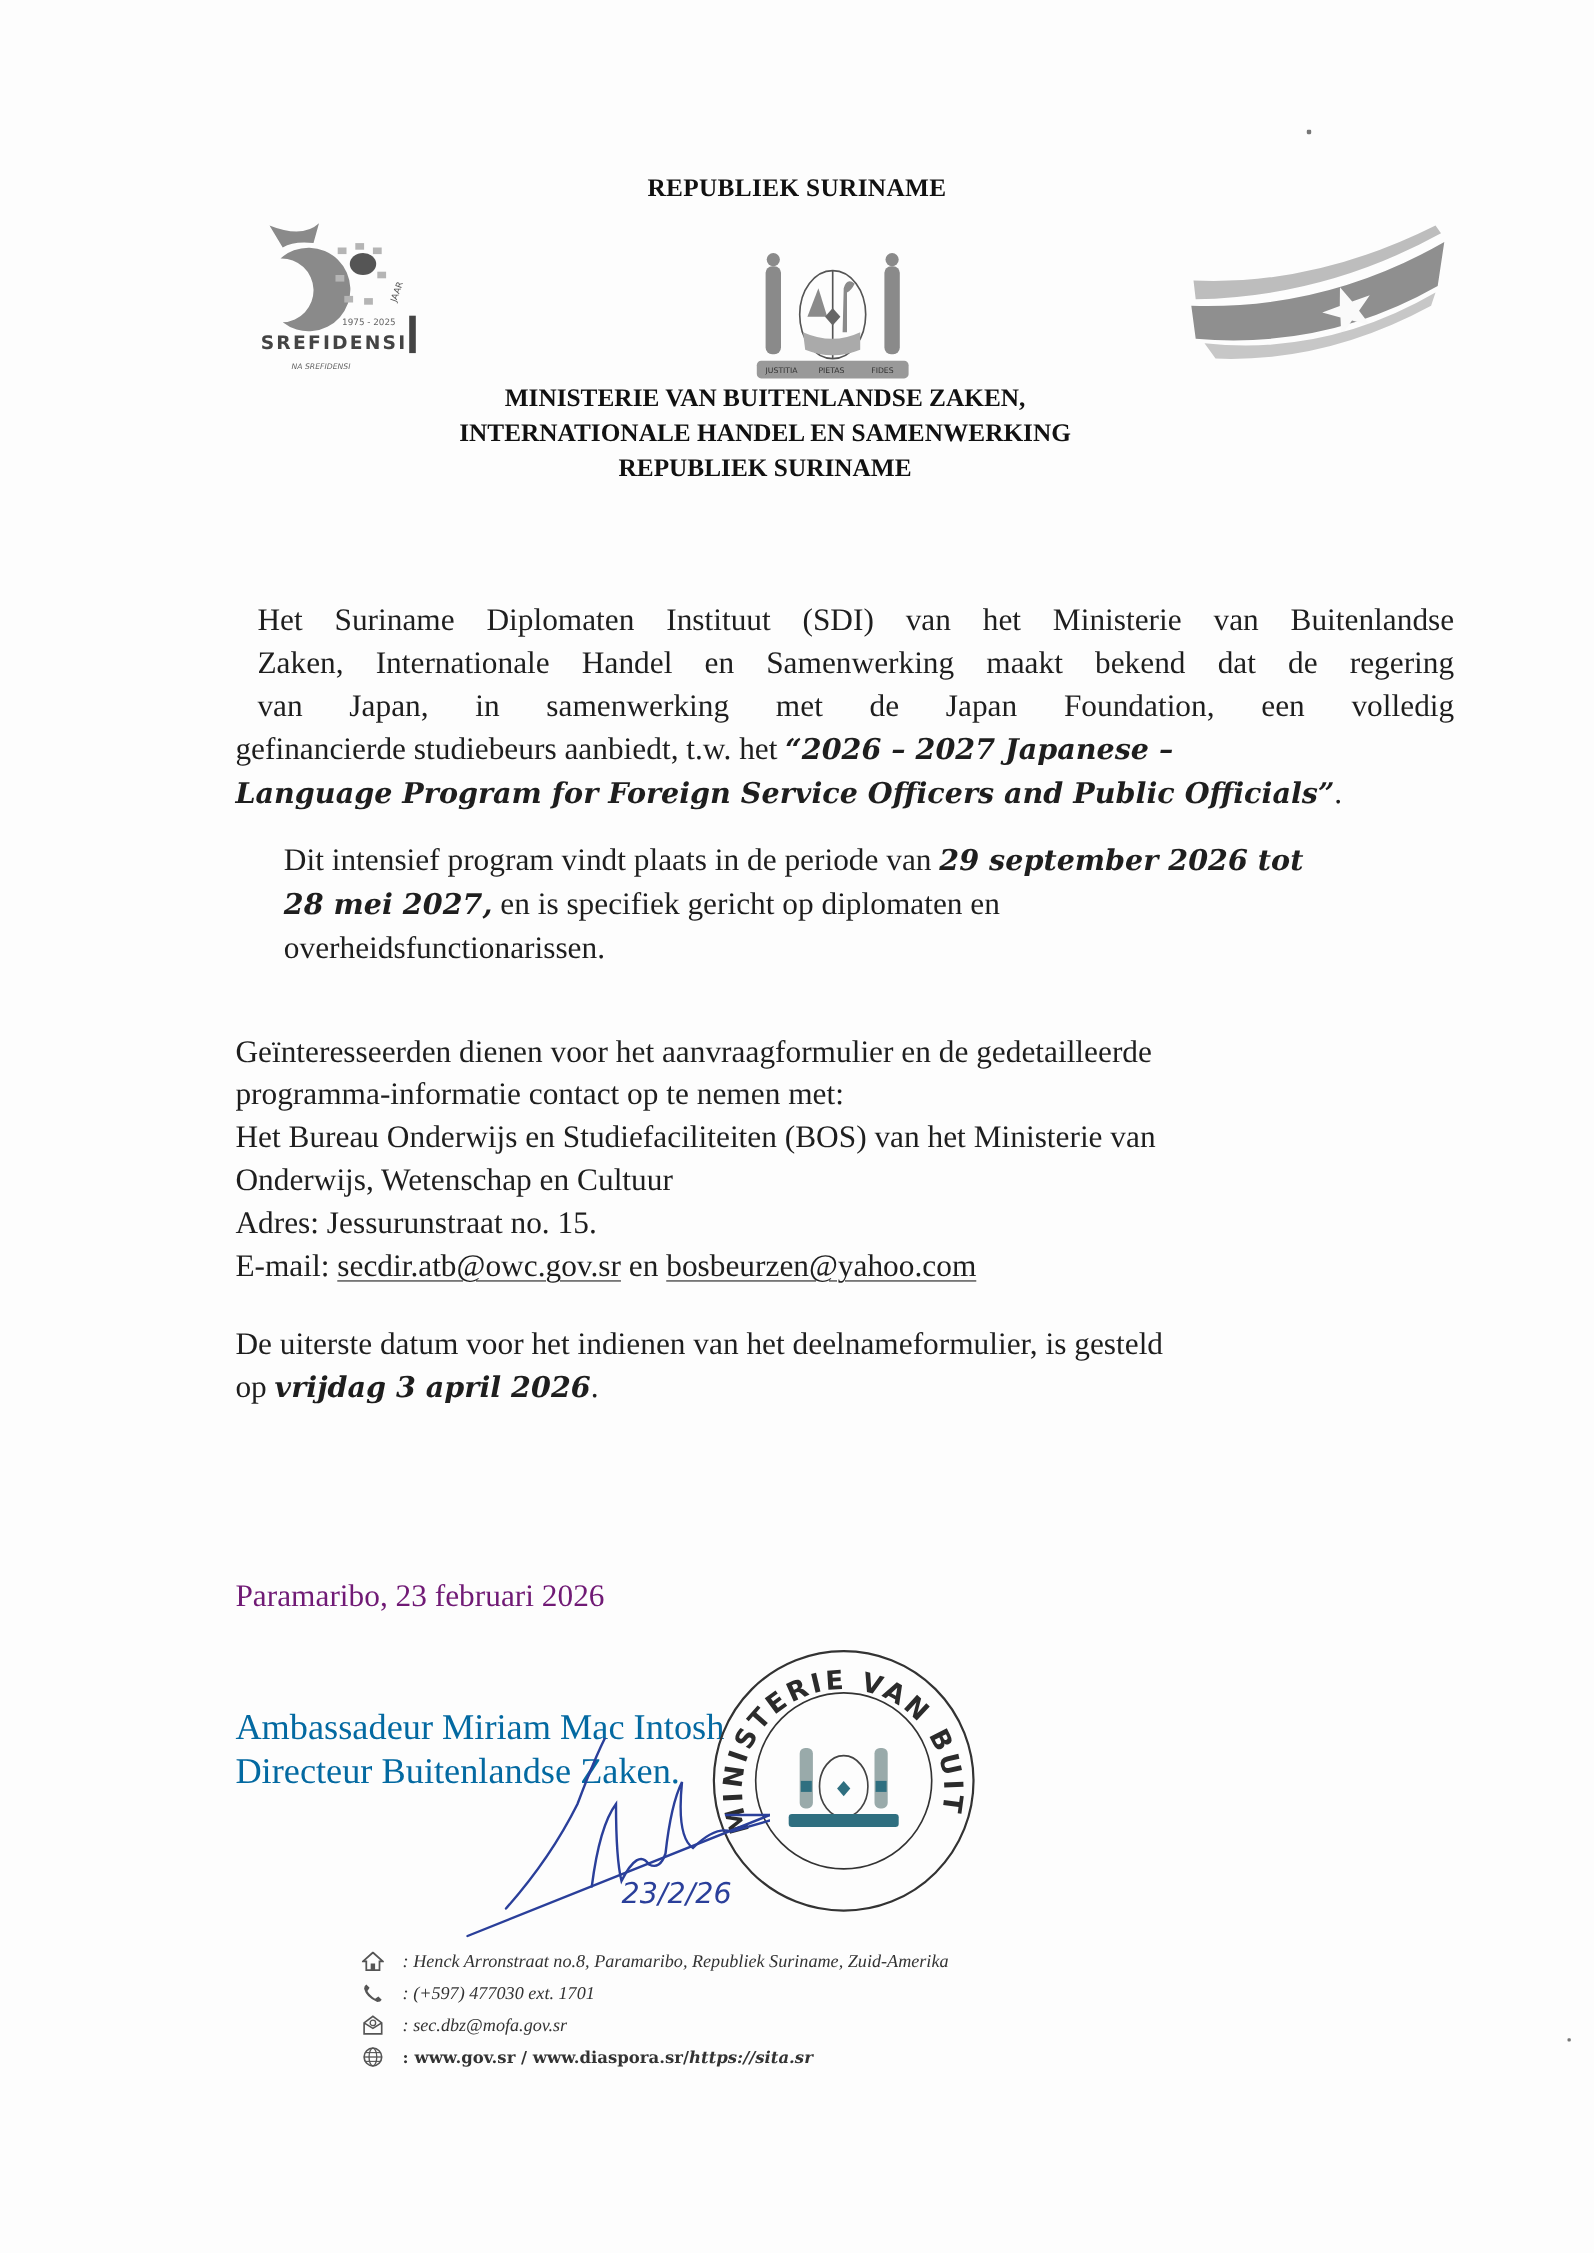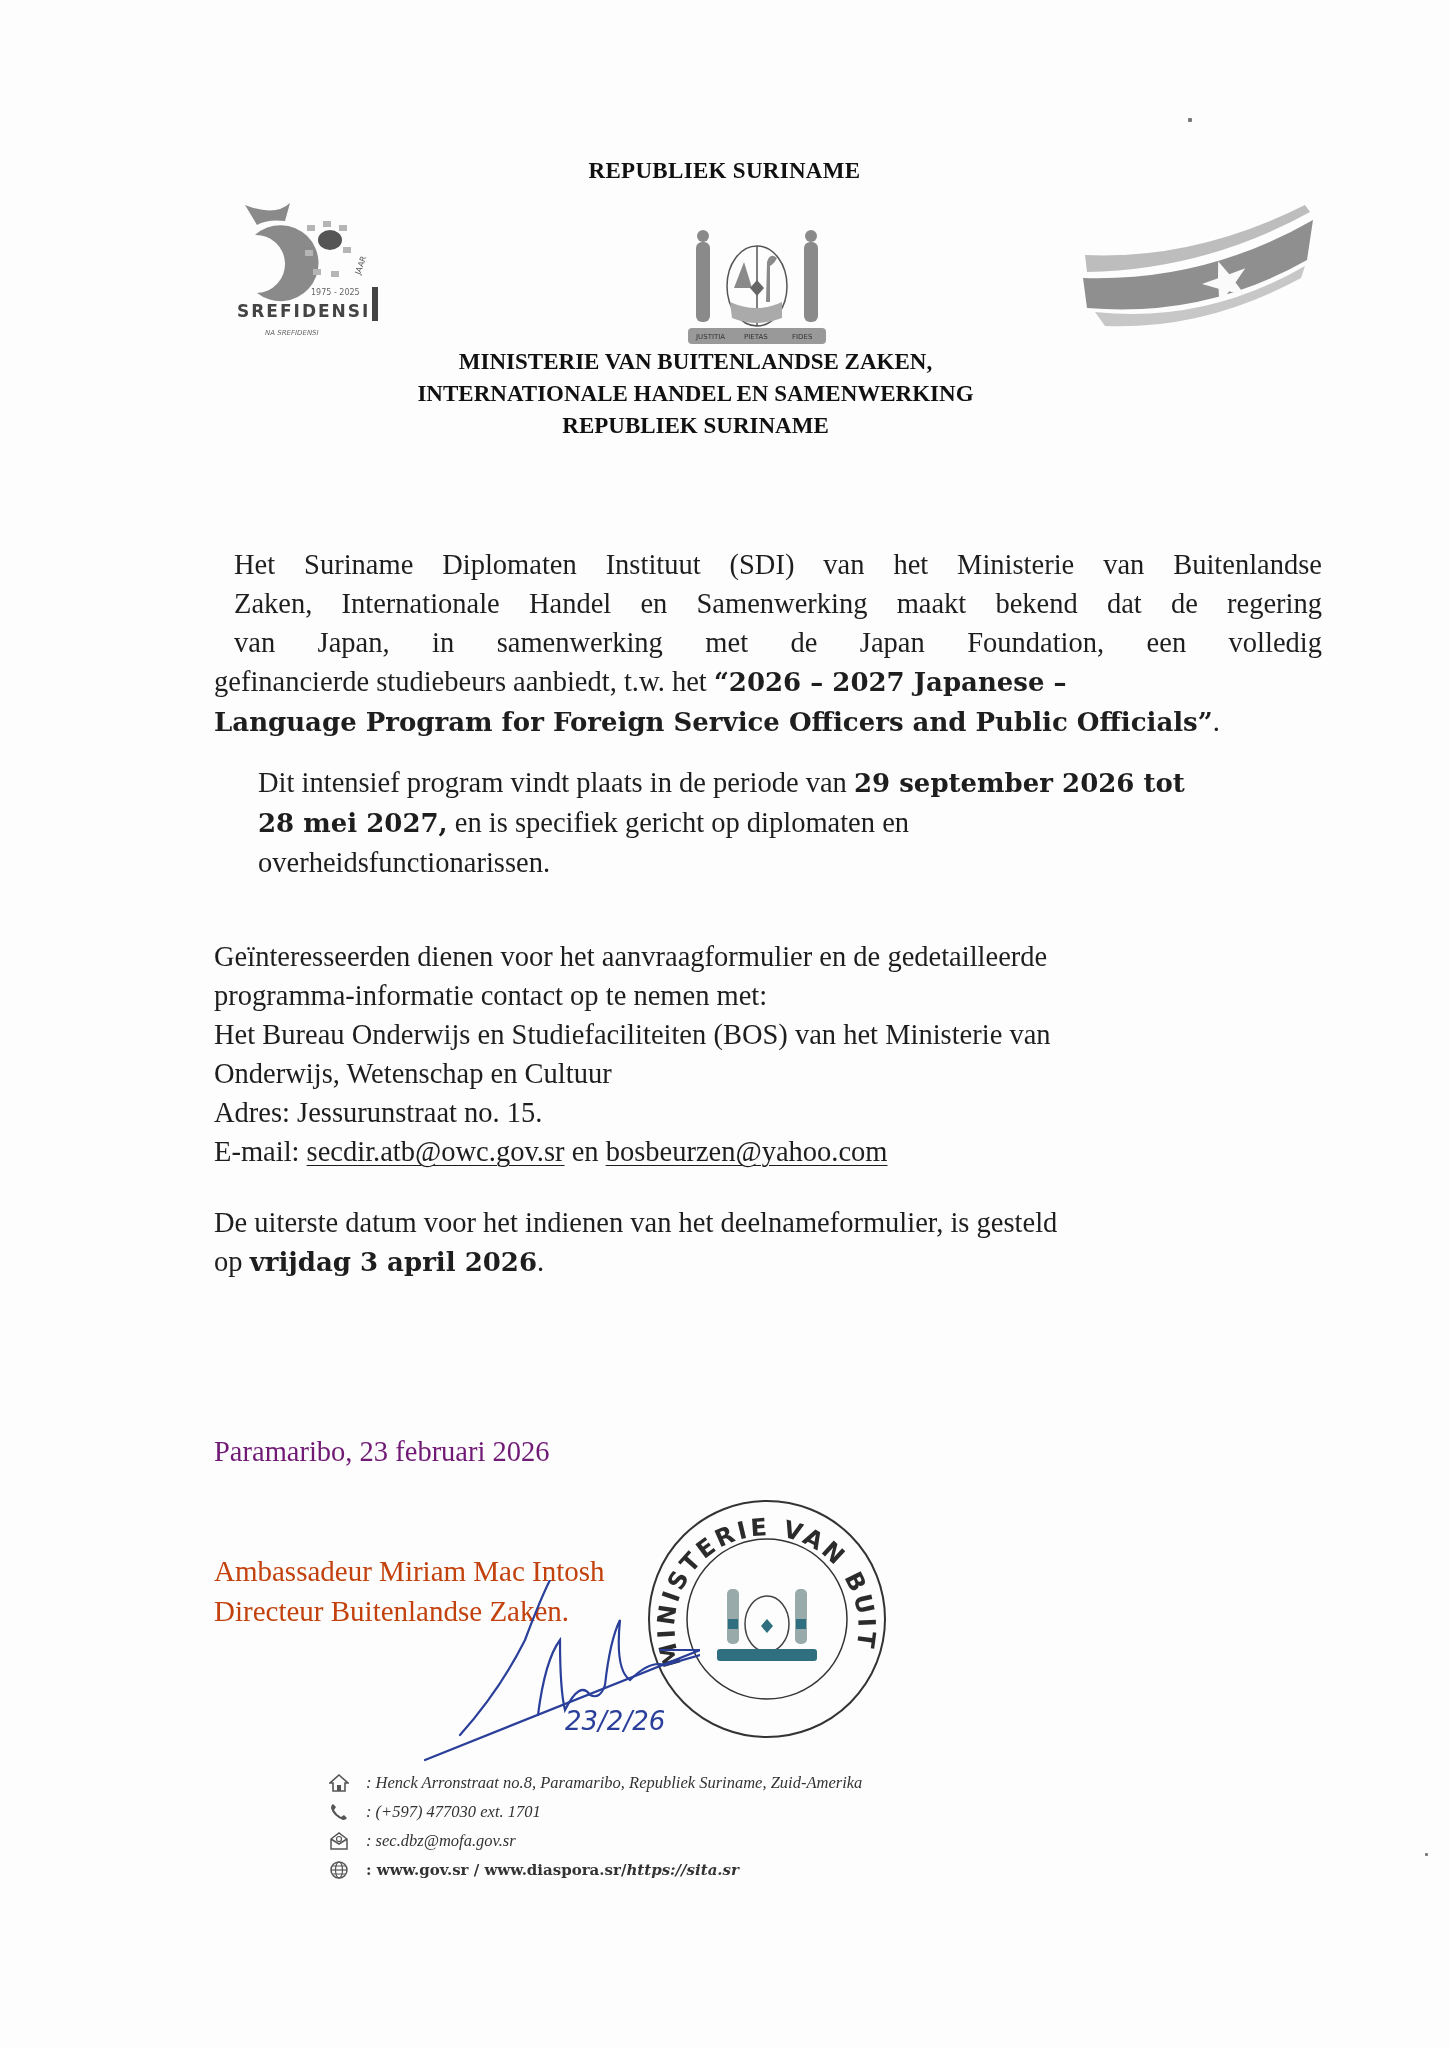--- a/index.html
+++ b/index.html
@@ -22,29 +22,29 @@
   .body-text {
     position: absolute; left: 214px; width: 1108px;
     font-family: "Liberation Serif", serif; font-size: 28.5px; line-height: 39px; color: #1e1e1e;
   }
   .p1 { top: 545px; text-align: justify; }
   .p1 .line { display: block; }
   .p1 .justify-last { text-align-last: justify; margin-left: 20px; }
   .p2 { top: 763px; margin-left: 44px; }
   .p3 { top: 937px; }
   .p4 { top: 1203px; }
-  b, .bold { font-weight: bold; font-family: "DejaVu Serif", serif; font-size: 26px; }
+  b, .bold { font-weight: bold; font-family: "DejaVu Serif", serif; font-size: 26px; font-style: italic; }
   .email-link { text-decoration: underline; text-decoration-thickness: 1px; text-underline-offset: 4px; }
   .date-line {
     position: absolute; left: 214px; top: 1436px;
     font-family: "Liberation Serif", serif; font-size: 28.5px; color: #701a75;
   }
   .sig-block {
     position: absolute; left: 214px; top: 1551px;
-    font-family: "Liberation Serif", serif; font-size: 29px; line-height: 40px; color: #c2410c;
+    font-family: "Liberation Serif", serif; font-size: 33px; line-height: 40px; color: #0369a1;
   }
   .stamp { position: absolute; left: 642px; top: 1494px; width: 250px; height: 250px; }
   .signature { position: absolute; left: 410px; top: 1580px; width: 290px; height: 200px; }
   .footer {
     position: absolute; left: 326px; top: 1768px;
     font-family: "Liberation Serif", serif; font-style: italic; font-size: 16.5px; color: #333;
   }
   .frow { display: flex; align-items: center; height: 29px; }
   .ficon { width: 26px; height: 22px; margin-right: 14px; display: inline-flex; align-items: center; justify-content: center; }
   .fweb { font-style: normal; font-weight: bold; font-family: "DejaVu Serif", serif; font-size: 15px; }

